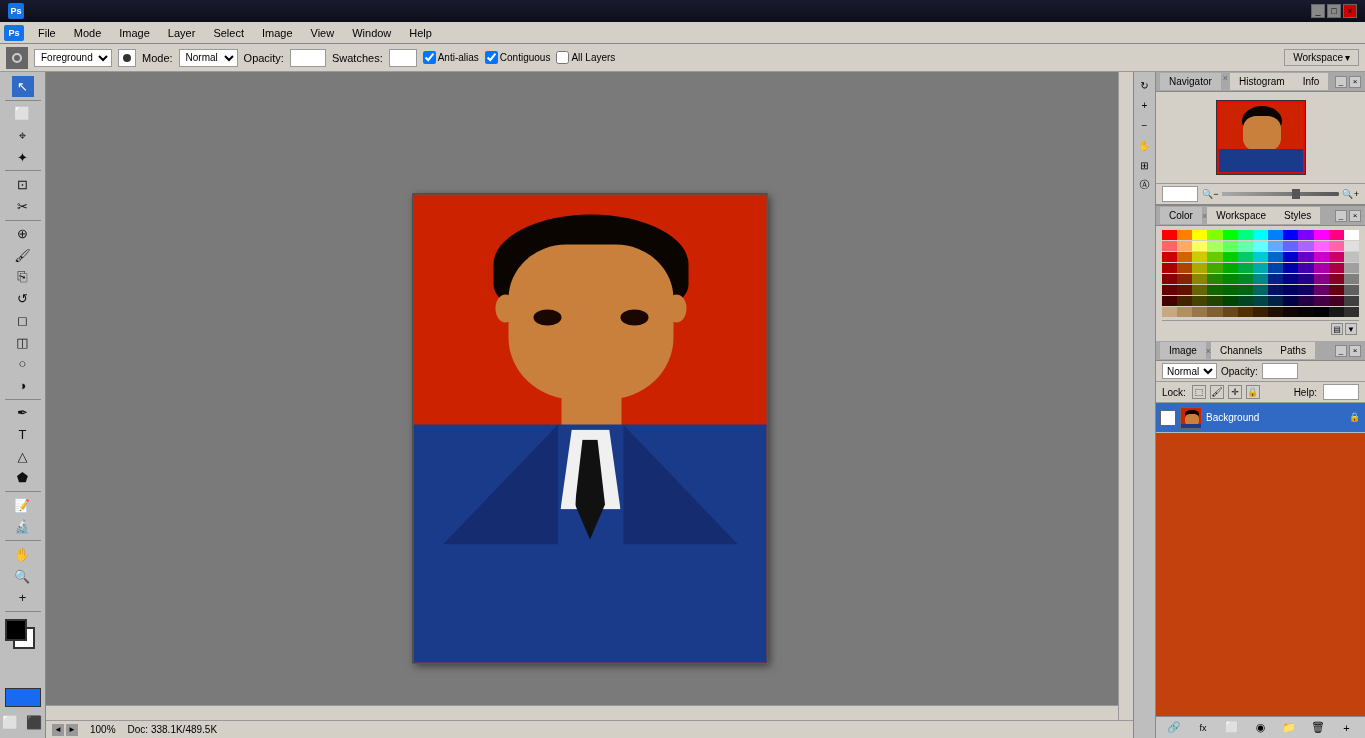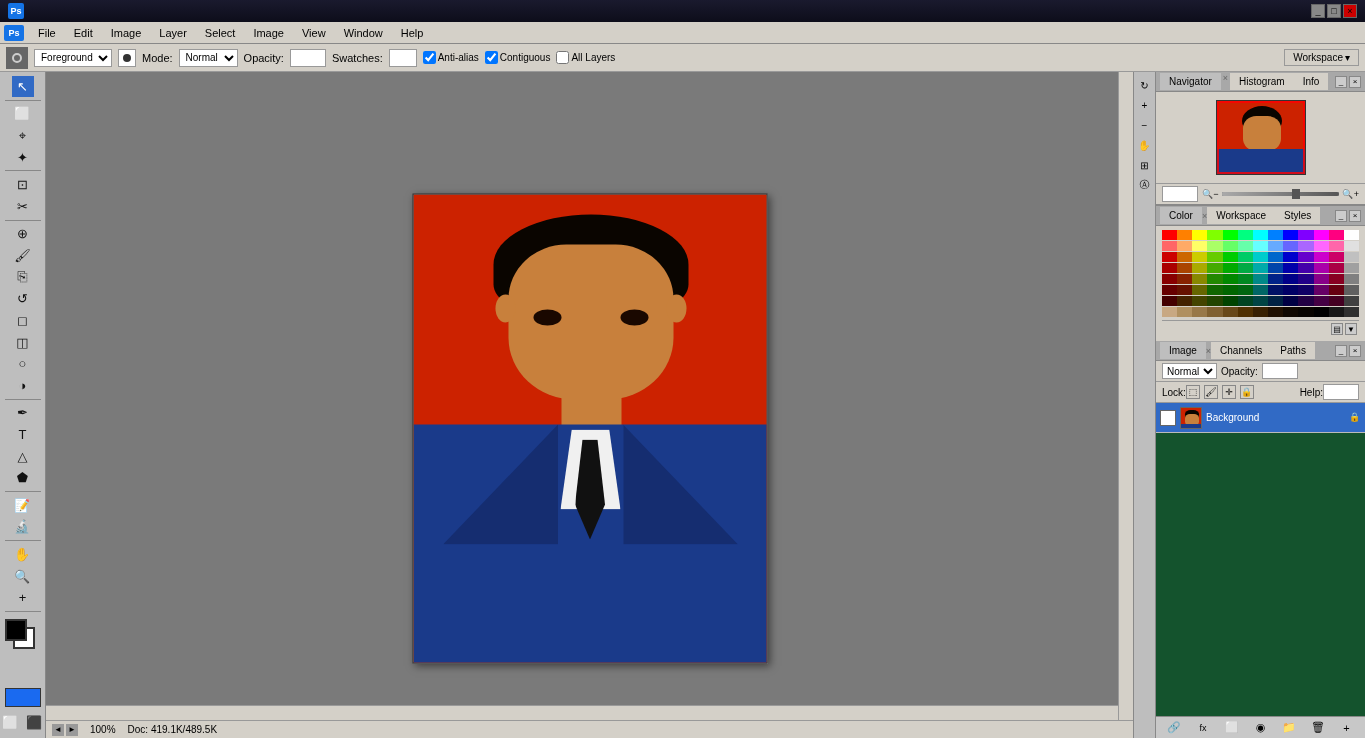--- a/index.html
+++ b/index.html
@@ -141,25 +141,25 @@
     .swatch-cell { flex: 1; }
 
     
     #layers-panel { flex: 1; background: #d4d0c8; display: flex; flex-direction: column; }
     #layers-options {
       display: flex; align-items: center; padding: 2px 6px; gap: 4px; border-bottom: 1px solid #999;
       font-size: 10px;
     }
     #layers-options select { font-size: 10px; background: #fff; border: 1px solid #999; height: 16px; }
     #layers-lock-row {
-      display: flex; align-items: center; padding: 2px 6px; 
+      display: flex; align-items: center; padding: 2px 6px; gap: 6px;
       font-size: 10px; border-bottom: 1px solid #999;
     }
     #layers-lock-row .lock-icons { display: flex; gap: 4px; }
-    #layer-list { flex: 1; background: #14532d; overflow: hidden; }
+    #layer-list { flex: 1; background: #c2410c; overflow: hidden; }
     .layer-item {
       height: 30px; display: flex; align-items: center; padding: 0 4px; gap: 4px;
       border-bottom: 1px solid #bbb; cursor: pointer; font-size: 10px;
     }
     .layer-item.active { background: #316ac5; color: white; }
     .layer-vis-eye { width: 16px; height: 16px; border: 1px solid #666; background: white; display: flex; align-items: center; justify-content: center; font-size: 9px; cursor: pointer; }
     .layer-thumb { width: 22px; height: 22px; border: 1px solid #666; background: #cc2200; overflow: hidden; }
     .layer-name { font-size: 10px; flex: 1; }
     .layer-lock { width: 12px; height: 12px; font-size: 9px; }
     #layers-bottom {
@@ -191,21 +191,21 @@
   <div class="win-controls">
     <div class="win-btn">_</div>
     <div class="win-btn">□</div>
     <div class="win-btn close">×</div>
   </div>
 </div>
 
 <div id="menubar">
   <div class="ps-logo" style="width:20px;height:16px;background:#1473e6;border-radius:2px;display:flex;align-items:center;justify-content:center;color:white;font-weight:bold;font-size:9px;">Ps</div>
   <span class="menu-item">File</span>
-  <span class="menu-item">Edit</span>
+  <span class="menu-item">Mode</span>
   <span class="menu-item">Image</span>
   <span class="menu-item">Layer</span>
   <span class="menu-item">Select</span>
   <span class="menu-item">Image</span>
   <span class="menu-item">View</span>
   <span class="menu-item">Window</span>
   <span class="menu-item">Help</span>
 </div>
 
 <div id="optionsbar">
@@ -316,21 +316,21 @@
         </div>
       </div>
     </div>
 
     <div id="statusbar">
       <div class="nav-arrows">
         <button class="nav-btn">◄</button>
         <button class="nav-btn">►</button>
       </div>
       <span>100%</span>
-      <span>Doc: 419.1K/489.5K</span>
+      <span>Doc: 338.1K/489.5K</span>
     </div>
     <div id="scrollbar-right"></div>
     <div id="scrollbar-bottom"></div>
   </div>
 
   <div id="right-side-icons">
     <div class="side-icon">↻</div>
     <div class="side-icon">+</div>
     <div class="side-icon">−</div>
     <div class="side-icon">✋</div>

